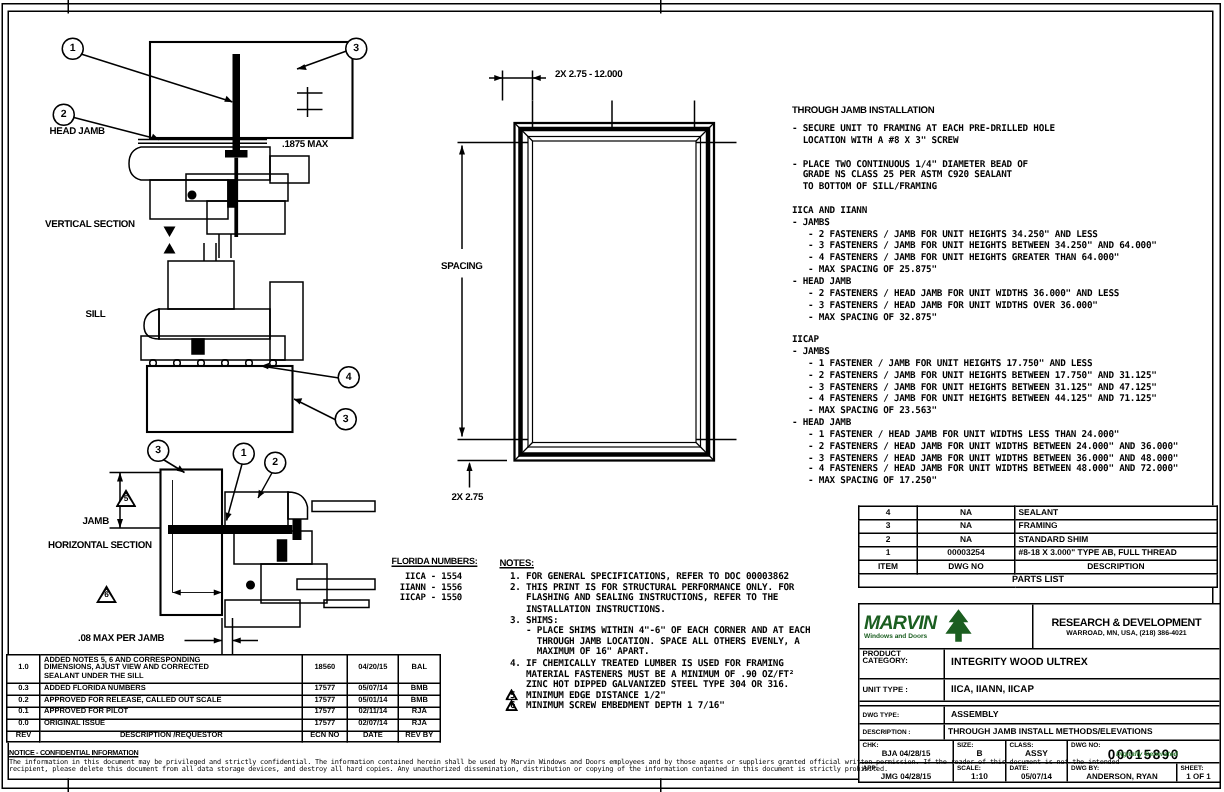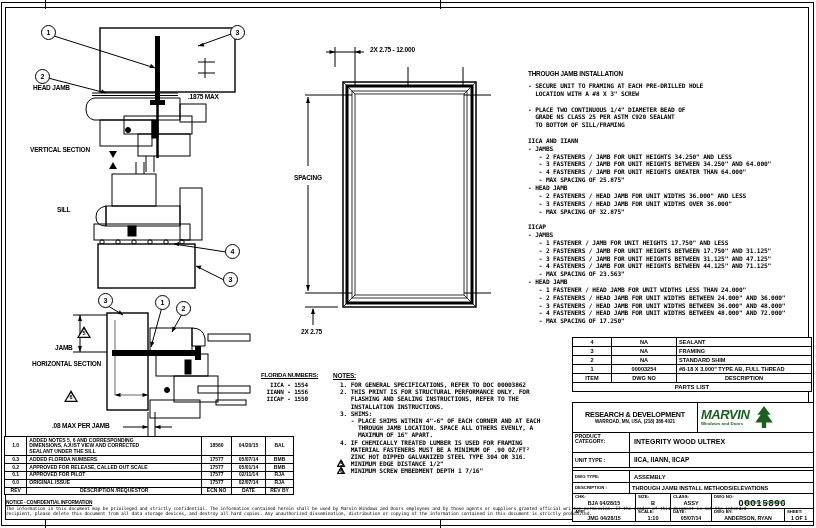--- a/index.html
+++ b/index.html
@@ -335,32 +335,32 @@
         <td>DESCRIPTION</td>
       </tr>
       <tr class="cap">
         <td colspan="3">PARTS LIST</td>
       </tr>
     </tbody>
   </table>
 
   <div class="tb">
     <div class="row" style="height:30px;">
-      <div class="cell" style="flex:1;display:flex;flex-direction:column;justify-content:center;">
-        <div class="dept">RESEARCH &amp; DEVELOPMENT</div>
-        <div class="addr">WARROAD, MN, USA, (218) 386-4021</div>
-      </div>
       <div class="cell" style="width:112px;display:flex;align-items:center;padding-left:3px;">
         <div>
           <div class="logo-name">MARVIN</div>
           <div class="logo-sub">Windows and Doors</div>
         </div>
         <svg width="22" height="24" viewBox="0 0 20 22" style="position:static;margin-left:4px;">
           <path d="M10 1 L16 9 H13 L18 16 H12 V21 H8 V16 H2 L7 9 H4 Z" fill="#1b5e20"></path>
         </svg>
+      </div>
+      <div class="cell" style="flex:1;display:flex;flex-direction:column;justify-content:center;">
+        <div class="dept">RESEARCH &amp; DEVELOPMENT</div>
+        <div class="addr">WARROAD, MN, USA, (218) 386-4021</div>
       </div>
     </div>
     <div class="row" style="height:20px;">
       <div class="cell" style="width:56px;">
         <div class="lbl" style="font-size:5.2px;line-height:5.6px;white-space:normal;width:40px;">PRODUCT CATEGORY:</div>
       </div>
       <div class="cell" style="flex:1;display:flex;align-items:center;">
         <div class="val" style="font-size:7px;padding-left:4px;">INTEGRITY WOOD ULTREX</div>
       </div>
     </div>

